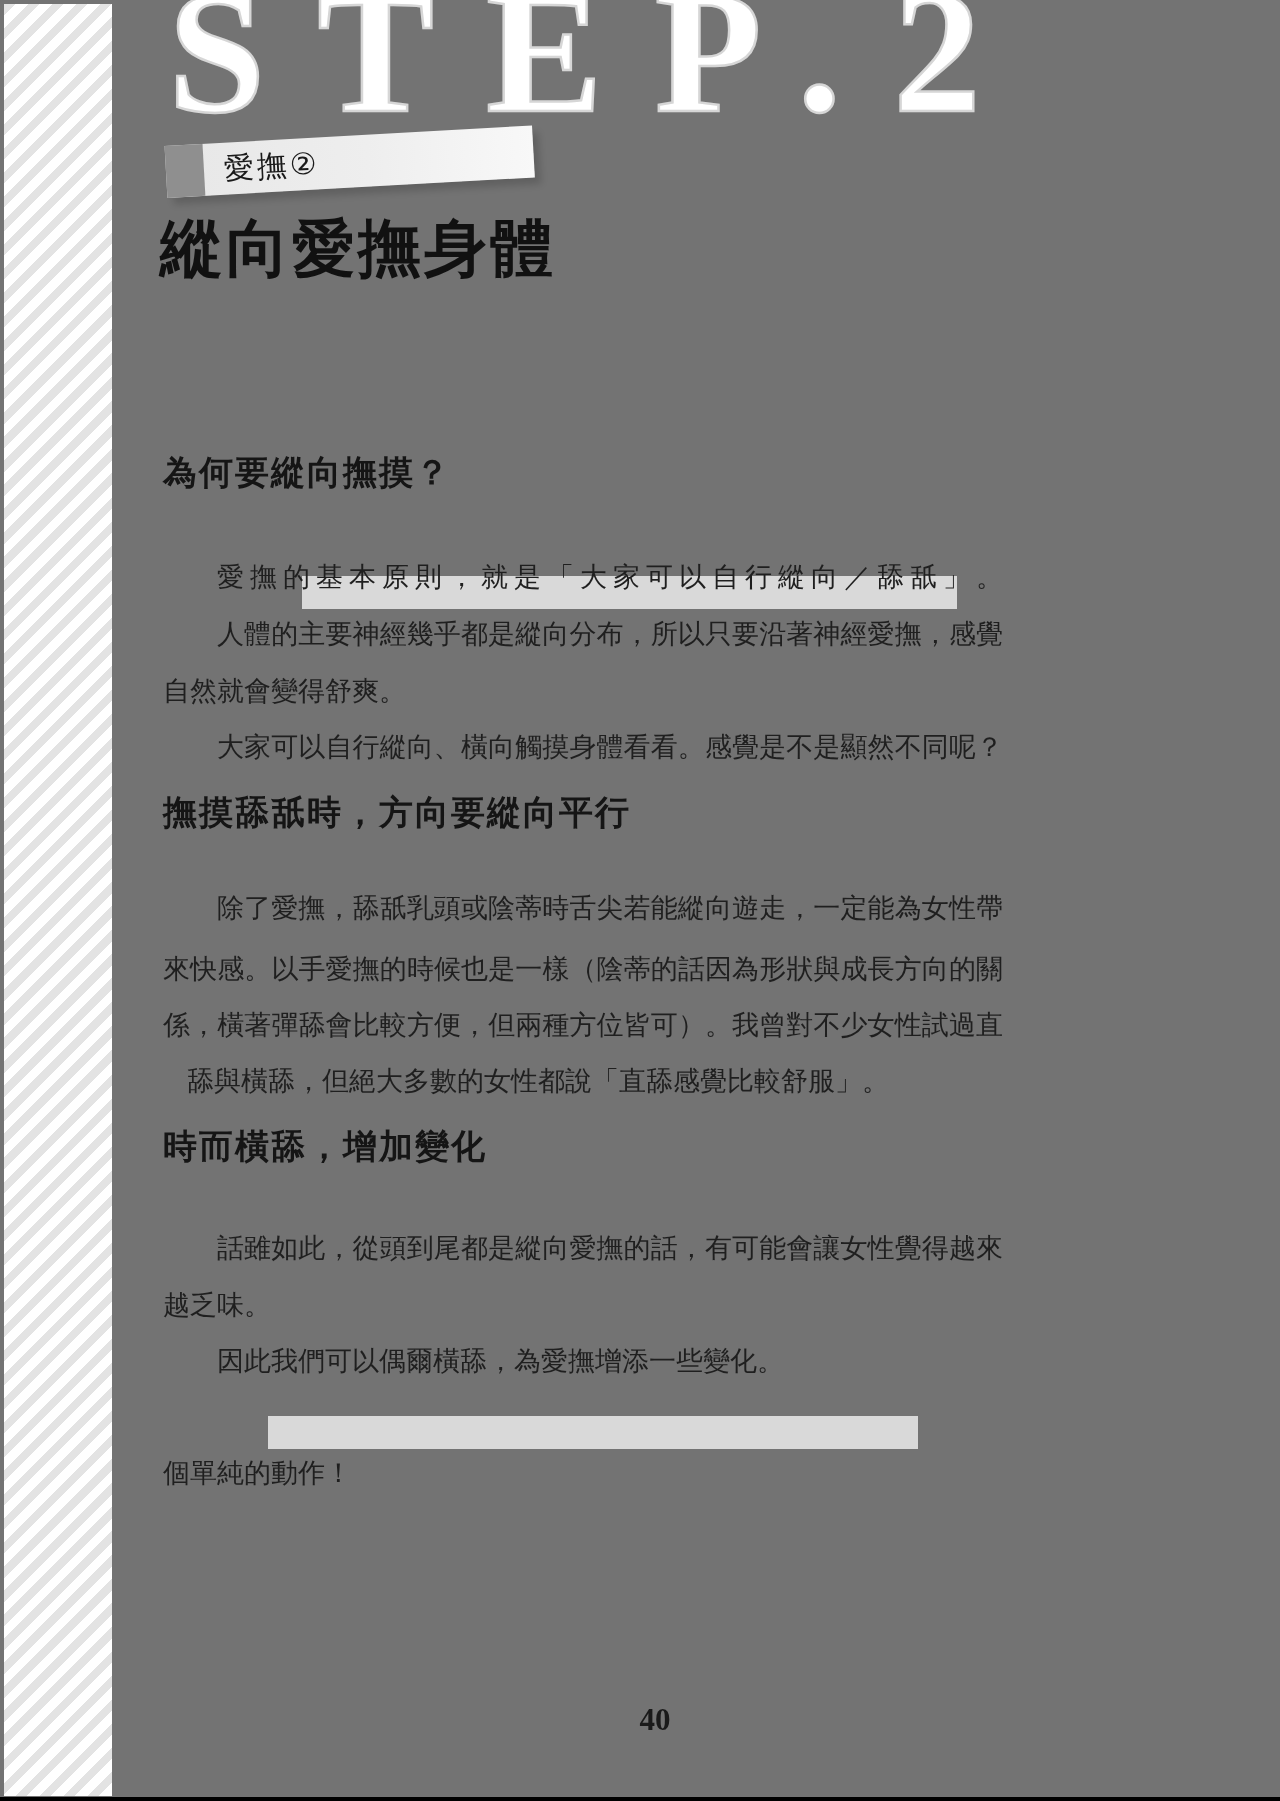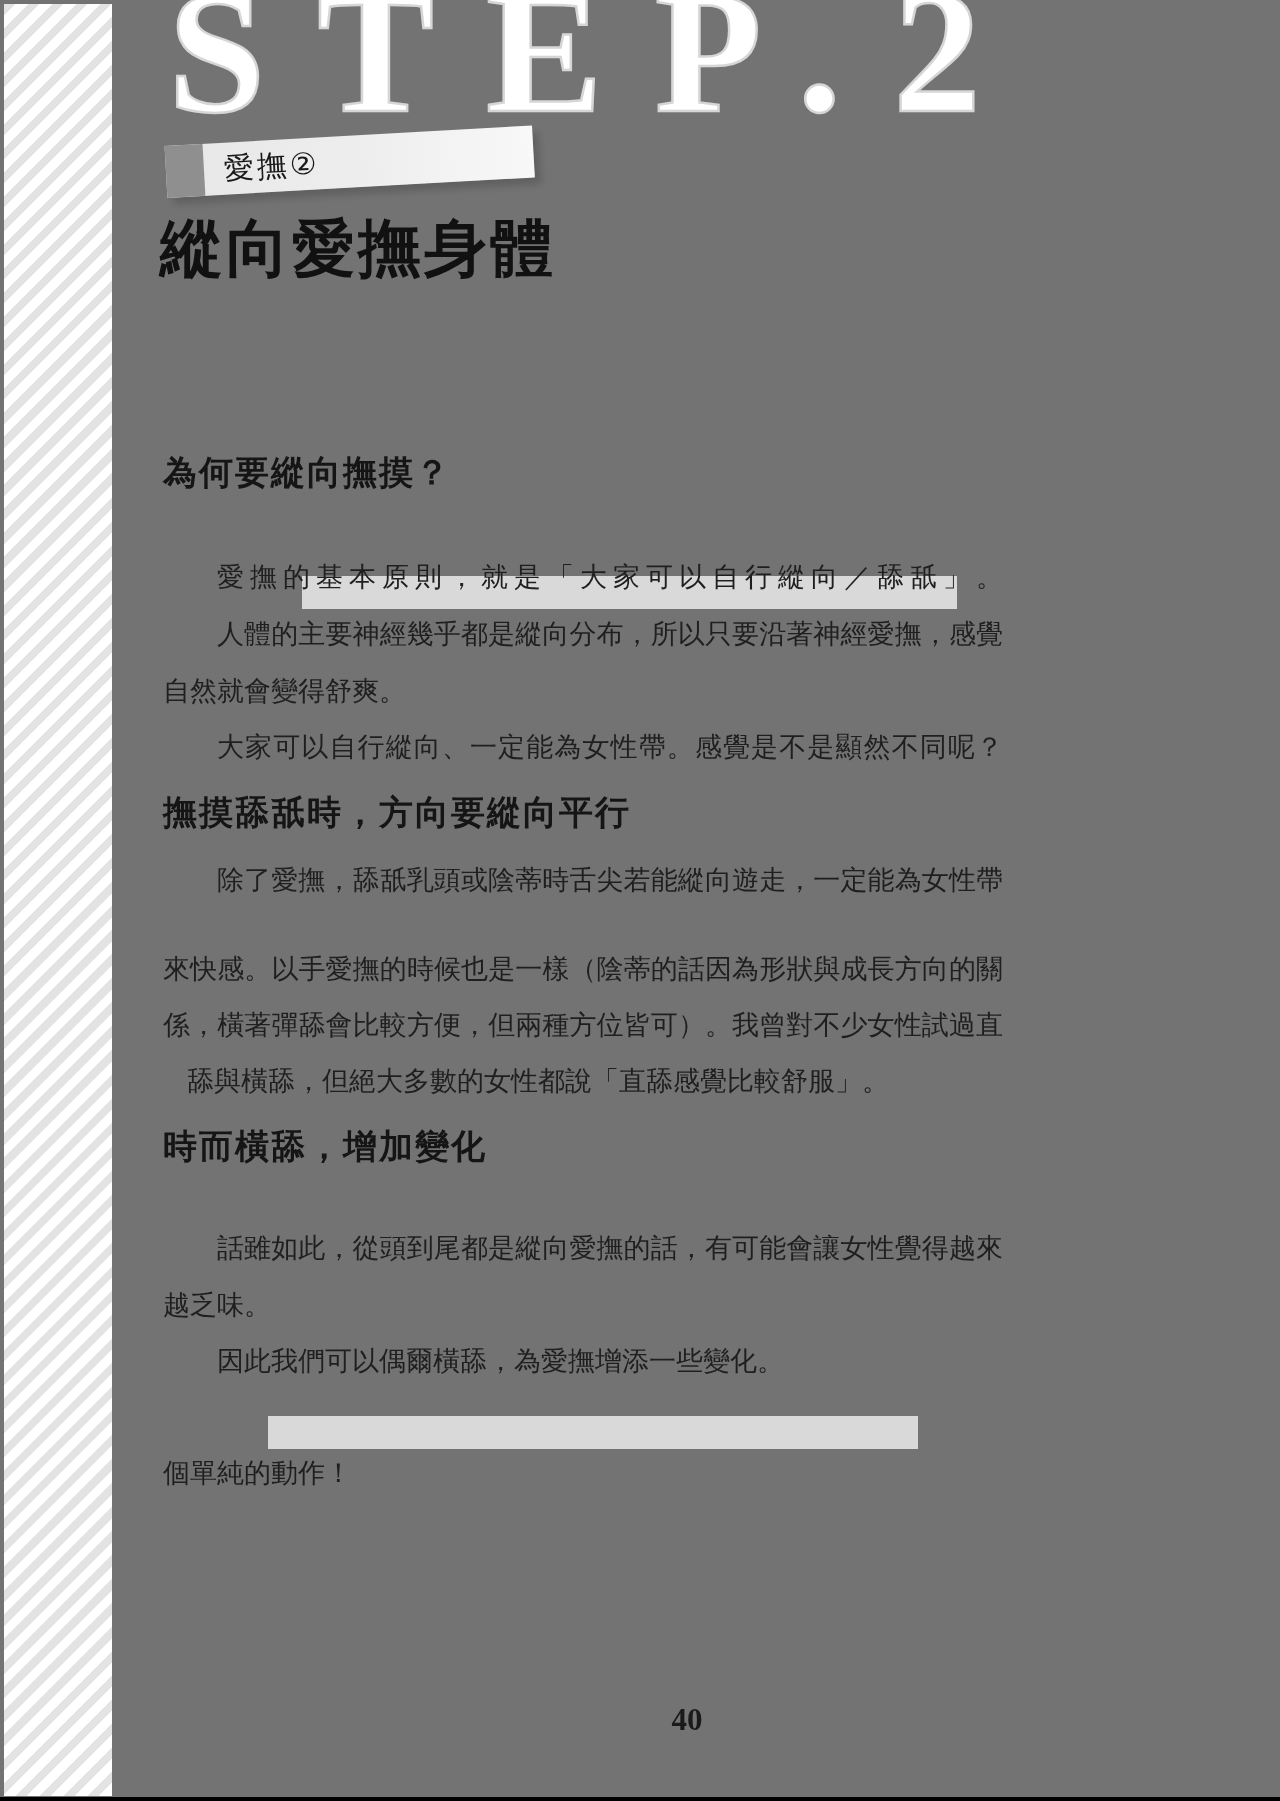--- a/index.html
+++ b/index.html
@@ -54,21 +54,21 @@
     font-family:"Liberation Serif","DejaVu Serif",serif;
   }
   .indent{padding-left:54px;width:786px;}
   .stretch{text-align:justify;text-align-last:justify;}
   .hl{
     position:absolute;height:33px;background:#d9d9d9;z-index:1;
   }
   .page-number{
     position:absolute;left:655px;top:1702px;transform:translateX(-50%);
     font-family:"Liberation Serif","DejaVu Serif",serif;
-    font-size:31px;font-weight:bold;color:#1a1a1a;z-index:2;margin-left:32px;
+    font-size:31px;font-weight:bold;color:#1a1a1a;z-index:2;
   }
   .bottom-edge{
     position:absolute;left:0;bottom:0;width:1280px;height:4px;background:#000000;z-index:3;
   }
 </style>
 </head>
 <body>
 
 <div class="page">
 
@@ -83,24 +83,24 @@
 
   <div class="doc-title">縱向愛撫身體</div>
 
   <div class="hl" style="left:302px;top:576px;width:655px;"></div>
   <div class="hl" style="left:268px;top:1416px;width:650px;"></div>
 
   <div class="heading" style="top:450px;font-family:Liberation Mono, monospace;">為何要縱向撫摸？</div>
   <div class="line indent stretch" style="top:549px;">愛撫的基本原則，就是「大家可以自行縱向／舔舐」。</div>
   <div class="line indent stretch" style="top:606px;">人體的主要神經幾乎都是縱向分布，所以只要沿著神經愛撫，感覺</div>
   <div class="line" style="top:663px;">自然就會變得舒爽。</div>
-  <div class="line indent stretch" style="top:719px;">大家可以自行縱向、一定能為女性帶。感覺是不是顯然不同呢？</div>
+  <div class="line indent stretch" style="top:719px;">大家可以自行縱向、橫向觸摸身體看看。感覺是不是顯然不同呢？</div>
 
   <div class="heading" style="top:790px;">撫摸舔舐時，方向要縱向平行</div>
-  <div class="line indent stretch" style="top:852px;">除了愛撫，舔舐乳頭或陰蒂時舌尖若能縱向遊走，一定能為女性帶</div>
+  <div class="line indent stretch" style="top:880px;">除了愛撫，舔舐乳頭或陰蒂時舌尖若能縱向遊走，一定能為女性帶</div>
   <div class="line stretch" style="top:941px;">來快感。以手愛撫的時候也是一樣（陰蒂的話因為形狀與成長方向的關</div>
   <div class="line stretch" style="top:997px;">係，橫著彈舔會比較方便，但兩種方位皆可）。我曾對不少女性試過直</div>
   <div class="line" style="top:1053px;margin-left:24px;">舔與橫舔，但絕大多數的女性都說「直舔感覺比較舒服」。</div>
 
   <div class="heading" style="top:1124px;">時而橫舔，增加變化</div>
   <div class="line indent stretch" style="top:1220px;">話雖如此，從頭到尾都是縱向愛撫的話，有可能會讓女性覺得越來</div>
   <div class="line indent" style="top:1333px;">因此我們可以偶爾橫舔，為愛撫增添一些變化。</div>
   <div class="line" style="top:1277px;">越乏味。</div>
   <div class="line" style="top:1445px;">個單純的動作！</div>
 

